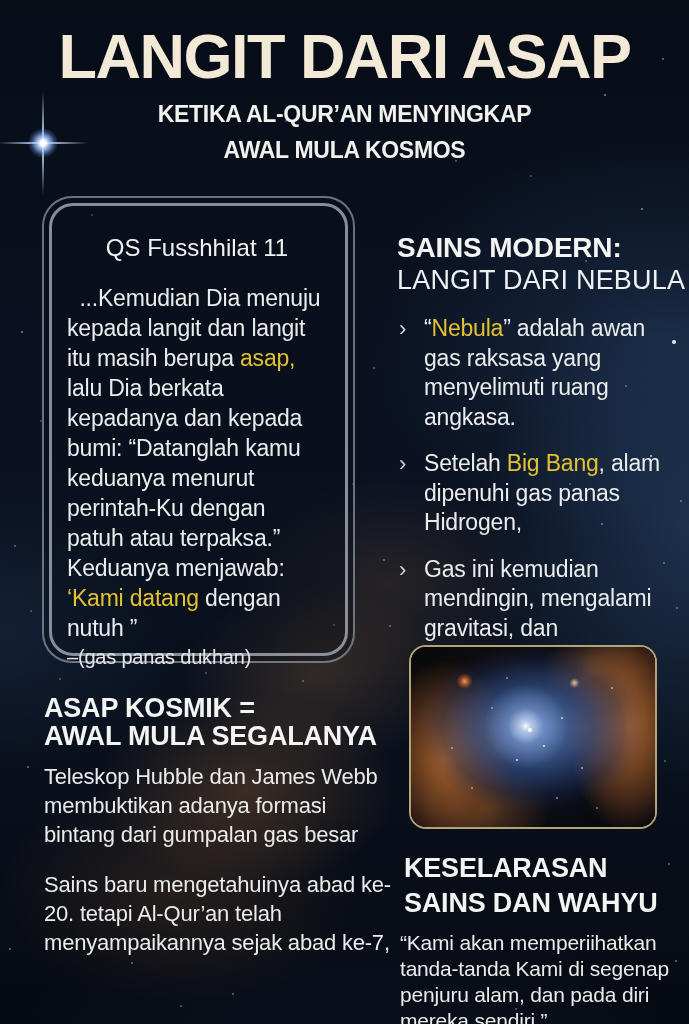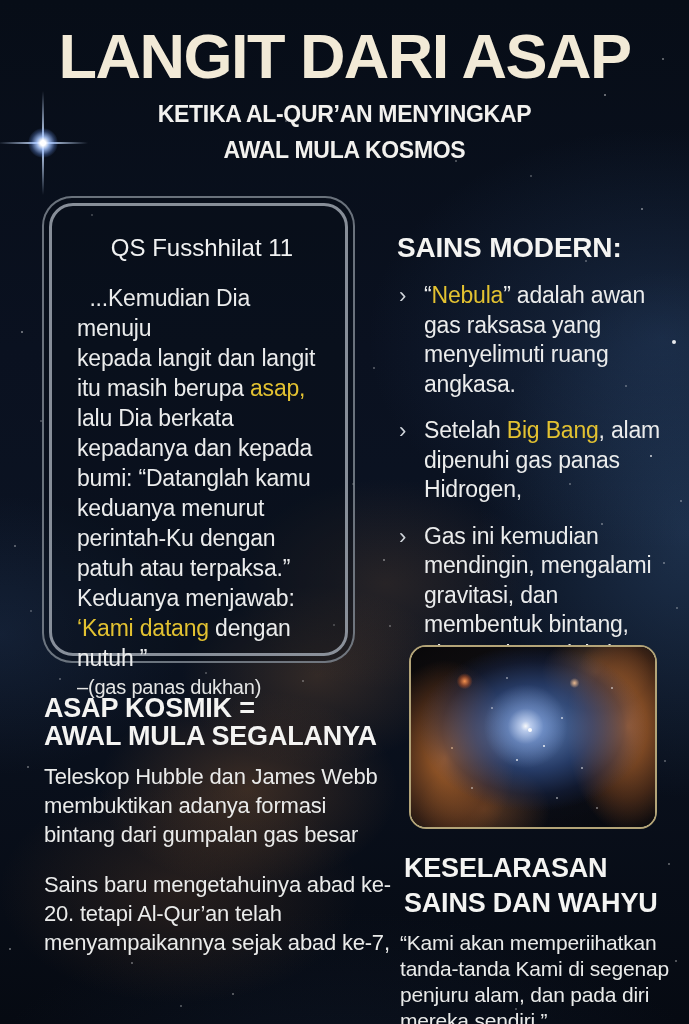--- a/index.html
+++ b/index.html
@@ -50,21 +50,21 @@
     background:linear-gradient(90deg,transparent,rgba(200,222,255,.9) 42%,#fff 50%,rgba(200,222,255,.9) 58%,transparent);}
   .flare .fc{position:absolute;left:-15px;top:-15px;width:30px;height:30px;border-radius:50%;
     background:radial-gradient(circle,#fff 12%,rgba(170,200,255,.85) 30%,rgba(100,140,220,.35) 55%,transparent 72%);}
 
   .hdr{position:absolute;top:24px;left:0;width:100%;text-align:center;}
   .hdr h1{margin:0;font-size:63px;line-height:1.02;font-weight:800;letter-spacing:-1.5px;color:var(--cream,#f2ead7);}
   .hdr .sub{margin-top:8px;font-size:23px;line-height:36px;font-weight:700;letter-spacing:-.3px;color:#f2f1ee;white-space:pre-line;}
 
   .qbox{position:absolute;left:42px;top:196px;width:313px;height:467px;border:2px solid rgba(140,148,158,.75);
     border-radius:30px;background:rgba(9,14,23,.35);}
-  .qinner{position:absolute;inset:5px;border:3px solid rgba(158,165,175,.85);border-radius:24px;padding:22px 18px 0 25px;}
+  .qinner{position:absolute;inset:5px;border:3px solid rgba(158,165,175,.85);border-radius:24px;padding:22px 18px 0 15px;}
   .qtitle{margin-top:6px;text-align:center;font-size:24px;color:#f0f1f1;}
   .qbody{margin-top:21px;font-size:23px;line-height:30px;letter-spacing:-.2px;color:#ebecec;white-space:pre-wrap;}
   .qfoot{margin-top:3px;font-size:20px;letter-spacing:-.2px;color:#e4e5e4;}
   .yl{color:var(--accent,#e3c231);}
 
   .sci{position:absolute;left:397px;top:203px;width:276px;margin-top:28px;}
   .sci-h1{margin:0;font-size:28px;line-height:33px;font-weight:800;letter-spacing:-.2px;color:#f4f4f2;white-space:nowrap;}
   .sci-h2{margin:0;font-size:27px;line-height:33px;font-weight:400;letter-spacing:.2px;color:#eef0f2;white-space:nowrap;}
   .blts{list-style:none;margin:17px 0 0;padding:0;}
   .blts li{position:relative;padding-left:27px;margin-bottom:17px;font-size:23px;line-height:29.5px;letter-spacing:-.2px;color:#ebecec;}
@@ -124,20 +124,21 @@
   <section class="qbox">
     <div class="qinner">
       <div class="qtitle">QS Fusshhilat 11</div>
       <div class="qbody rich"><span>  ...Kemudian Dia menuju</span><br><span>kepada langit dan langit</span><br><span>itu masih berupa </span><span class="yl">asap,</span><br><span>lalu Dia berkata</span><br><span>kepadanya dan kepada</span><br><span>bumi: “Datanglah kamu</span><br><span>keduanya menurut</span><br><span>perintah-Ku dengan</span><br><span>patuh atau terpaksa.”</span><br><span>Keduanya menjawab:</span><br><span class="yl">‘Kami datang</span><span> dengan</span><br><span>nutuh ”</span></div>
       <div class="qfoot">–(gas panas dukhan)</div>
     </div>
   </section>
 
   <section class="sci">
     <h2 class="sci-h1">SAINS MODERN:</h2>
+    <h3 class="sci-h2">LANGIT DARI NEBULA</h3>
     <ul class="blts">
       <li>
         <span class="mk">›</span>
         <span class="rich"><span>“</span><span class="yl">Nebula</span><span>” adalah awan</span><br><span>gas raksasa yang</span><br><span>menyelimuti ruang</span><br><span>angkasa.</span></span>
       </li>
       <li>
         <span class="mk">›</span>
         <span class="rich"><span>Setelah </span><span class="yl">Big Bang</span><span>, alam</span><br><span>dipenuhi gas panas</span><br><span>Hidrogen,</span></span>
       </li>
       <li>

